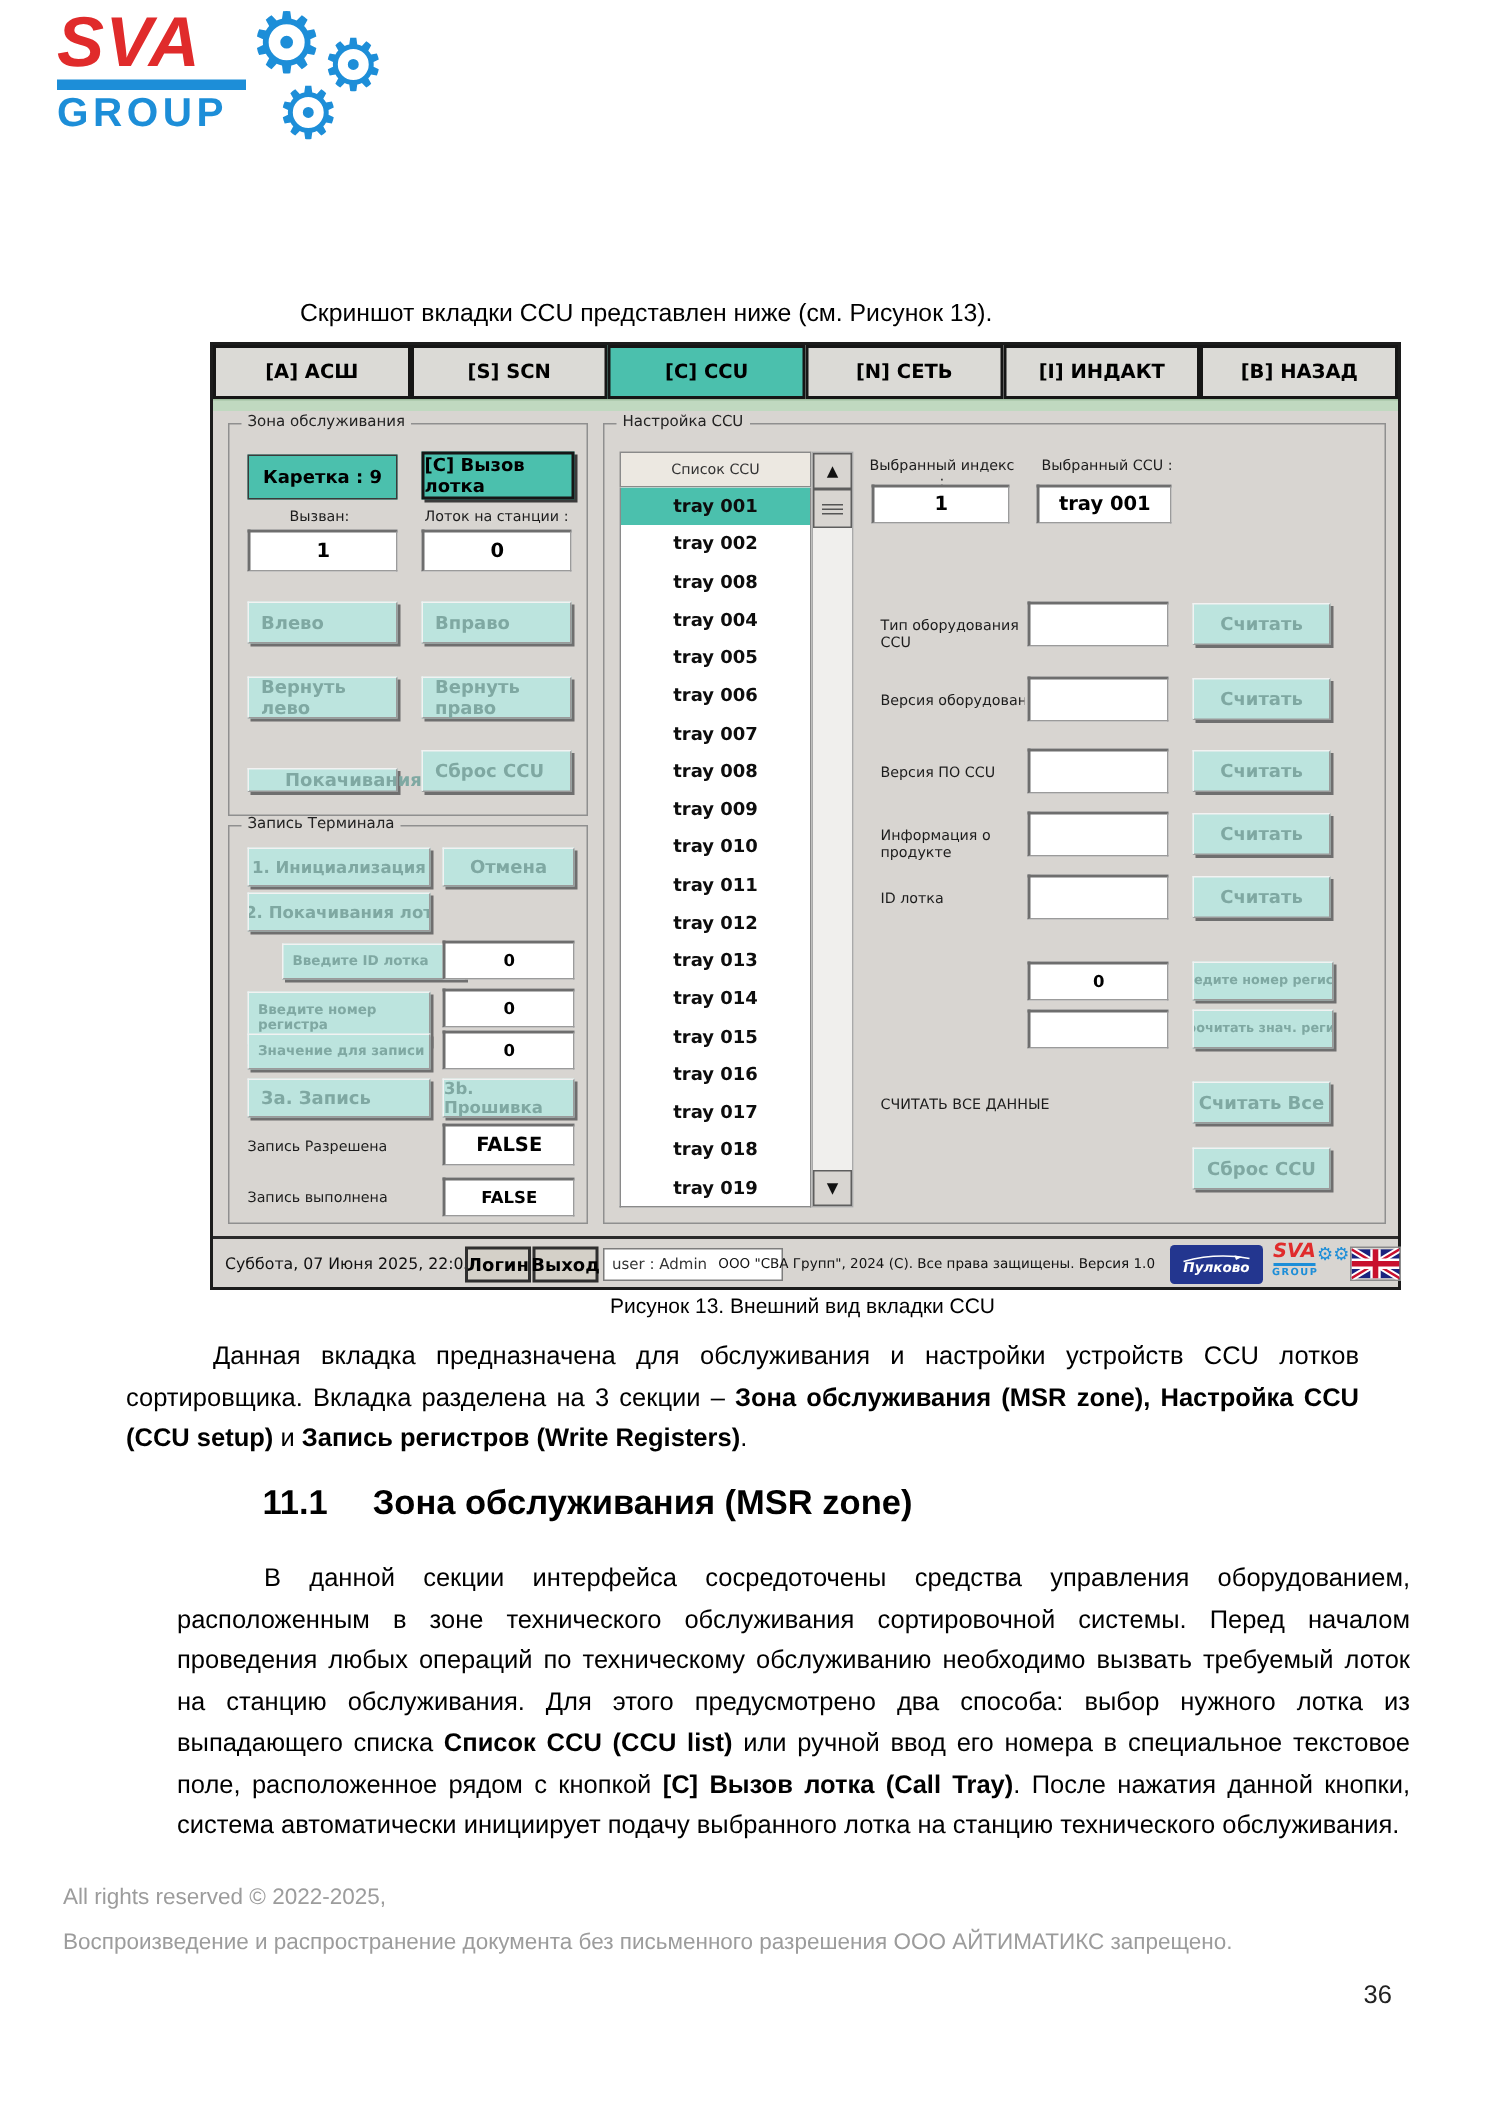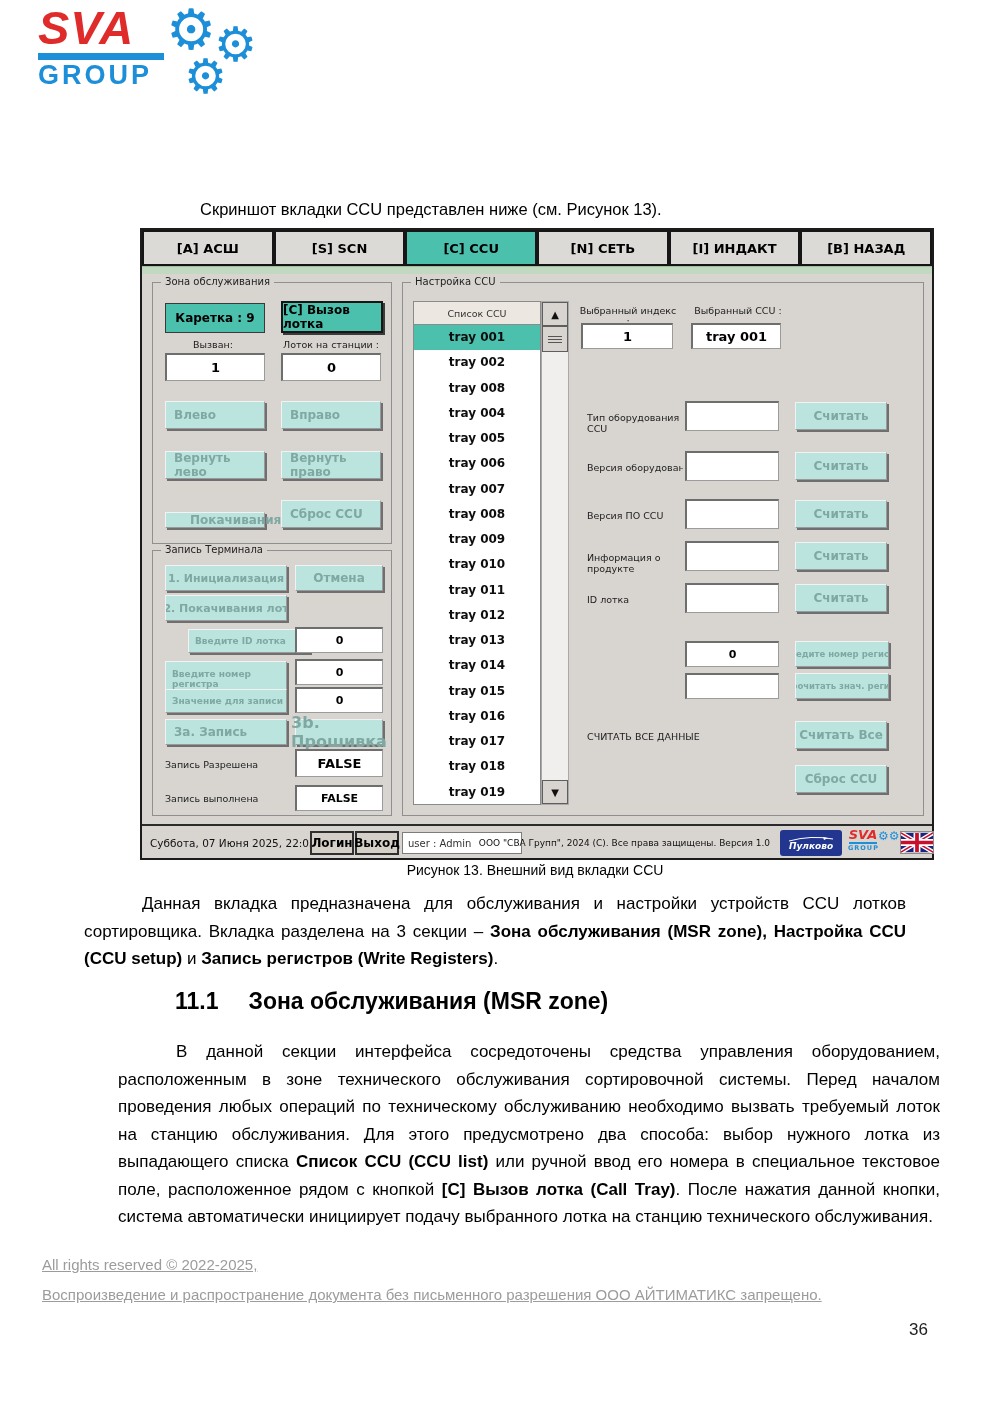--- a/index.html
+++ b/index.html
@@ -23,21 +23,21 @@
   .caption{position:absolute;top:862px;left:140px;width:790px;text-align:center;font-size:14px;color:#000;}
 
   .para{position:absolute;left:84px;width:822px;font-size:17px;line-height:27.5px;text-align:justify;text-indent:58px;color:#000;}
   .p1{top:890px;}
   .p2{top:1038px;margin-left:34px;}
   .b{font-weight:bold;}
 
   .h2{position:absolute;top:988px;left:175px;font-size:23px;font-weight:bold;color:#000;}
   .h2 .num{margin-right:30px;}
 
-  .footer{position:absolute;left:42px;font-size:15px;color:#9c9c9c;text-decoration:underline;}
+  .footer{position:absolute;left:42px;font-size:15px;color:#9c9c9c;}
   .f1{top:1256px;} .f2{top:1286px;}
   .pagenum{position:absolute;top:1320px;right:66px;font-size:17px;color:#222;}
 
   
   .hmi{position:absolute;top:228px;left:140px;width:790px;height:628px;background:#eab308;
        border:2px solid #1c1c1c;font-family:"DejaVu Sans",sans-serif;}
   .hmi *{box-sizing:border-box;}
   .tabbar{display:flex;height:36px;background:#cfcecb;}
   .tab{flex:1;display:flex;align-items:center;justify-content:center;background:#dbdad6;
        border:2px solid #161616;font-size:13px;font-weight:bold;color:#000;cursor:pointer;}
@@ -146,21 +146,21 @@
       <div class="btn" style="left:12px;top:14px;width:122px;height:26px;font-size:11px;">1. Инициализация</div>
       <div class="btn" style="left:142px;top:14px;width:88px;height:26px;">Отмена</div>
       <div class="btn" style="left:12px;top:44px;width:122px;height:26px;font-size:11px;overflow:hidden;white-space:nowrap;">2. Покачивания лот</div>
       <div class="btn small" style="left:12px;top:78px;width:122px;height:24px;margin-left:23px;">Введите ID лотка</div>
       <div class="field" style="left:142px;top:76px;width:88px;height:26px;font-size:11px;">0</div>
       <div class="btn small" style="left:12px;top:110px;width:122px;height:36px;">Введите номер регистра</div>
       <div class="field" style="left:142px;top:108px;width:88px;height:26px;font-size:11px;">0</div>
       <div class="btn small" style="left:12px;top:138px;width:122px;height:24px;">Значение для записи</div>
       <div class="field" style="left:142px;top:136px;width:88px;height:26px;font-size:11px;">0</div>
       <div class="btn" style="left:12px;top:168px;width:122px;height:26px;justify-content:flex-start;padding-left:8px;">3a. Запись</div>
-      <div class="btn" style="left:142px;top:168px;width:88px;height:26px;font-size:16px;">3b. Прошивка</div>
+      <div class="btn" style="left:142px;top:168px;width:88px;height:26px;font-size:11px;">3b. Прошивка</div>
       <div class="slabel" style="left:12px;top:208px;">Запись Разрешена</div>
       <div class="field" style="left:142px;top:198px;width:88px;height:28px;">FALSE</div>
       <div class="slabel" style="left:12px;top:242px;">Запись выполнена</div>
       <div class="field" style="left:142px;top:234px;width:88px;height:26px;font-size:11px;">FALSE</div>
     </div>
 
     <div class="groupbox" style="left:260px;top:8px;width:522px;height:534px;">
       <div class="gb-label">Настройка CCU</div>
 
       <div class="list-header" style="left:10px;top:18px;width:128px;height:24px;">Список CCU</div>

